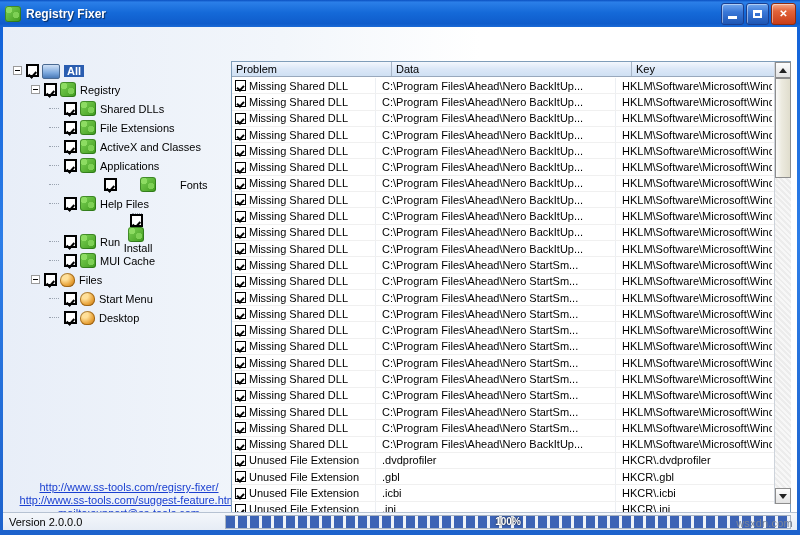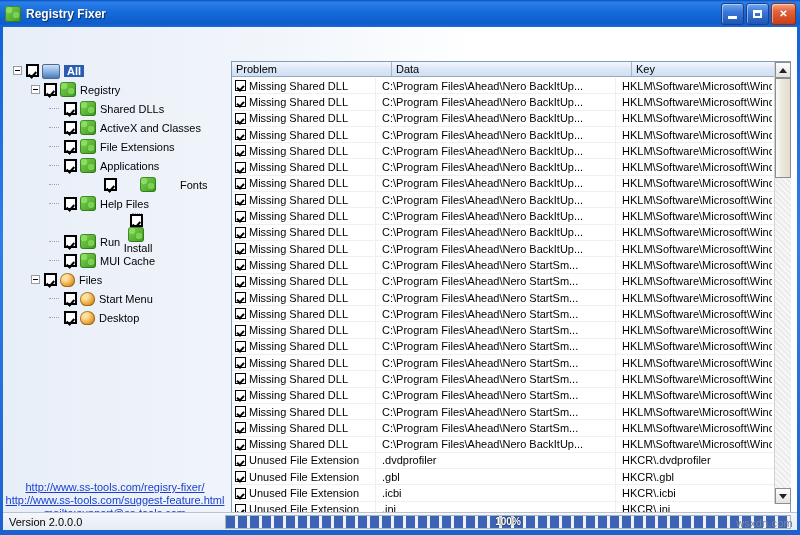--- a/index.html
+++ b/index.html
@@ -128,21 +128,21 @@
   
   .ico-file{
     border-radius:50% 50% 45% 45%;
     background:radial-gradient(circle at 5px 4px,#ffe09a 0 3px,#e8a33a 60%,#b96f10 100%);
     box-shadow:inset 0 0 0 1px rgba(120,70,5,.6);
     height:14px;width:15px;margin-top:1px;
   }
 
   
   .linkbox{
-    position:absolute;left:2px;top:452px;width:220px;height:42px;
+    position:absolute;left:16px;top:452px;width:220px;height:42px;
     display:flex;flex-direction:column;align-items:center;justify-content:center;gap:1px;
   }
   .lnk{
     color:#1a3fd0;text-decoration:underline;font-size:11px;cursor:default;white-space:nowrap;
   }
 
   
   .listwrap{
     position:absolute;left:228px;top:34px;width:560px;height:476px;
     border:1px solid #7f9db9;background:#fff;box-sizing:border-box;
@@ -275,28 +275,28 @@
           <div style="width: 3px; flex: 0 0 auto;"></div>
           <div class="tcb"></div>
           <div class="ico ico-reg"></div>
           <span class="tlabel">Shared DLLs</span>
         </div>
         <div class="tnode" style="padding-left: 44px;">
           <div class="dash"></div>
           <div style="width: 3px; flex: 0 0 auto;"></div>
           <div class="tcb"></div>
           <div class="ico ico-reg"></div>
+          <span class="tlabel">File Extensions</span>
+        </div>
+        <div class="tnode" style="padding-left: 44px;">
+          <div class="dash"></div>
+          <div style="width: 3px; flex: 0 0 auto;"></div>
+          <div class="tcb"></div>
+          <div class="ico ico-reg"></div>
           <span class="tlabel">ActiveX and Classes</span>
-        </div>
-        <div class="tnode" style="padding-left: 44px;">
-          <div class="dash"></div>
-          <div style="width: 3px; flex: 0 0 auto;"></div>
-          <div class="tcb"></div>
-          <div class="ico ico-reg"></div>
-          <span class="tlabel">File Extensions</span>
         </div>
         <div class="tnode" style="padding-left: 44px;">
           <div class="dash"></div>
           <div style="width: 3px; flex: 0 0 auto;"></div>
           <div class="tcb"></div>
           <div class="ico ico-reg"></div>
           <span class="tlabel">Applications</span>
         </div>
         <div class="tnode" style="padding-left: 44px; gap: 20px;">
           <div class="dash"></div>

